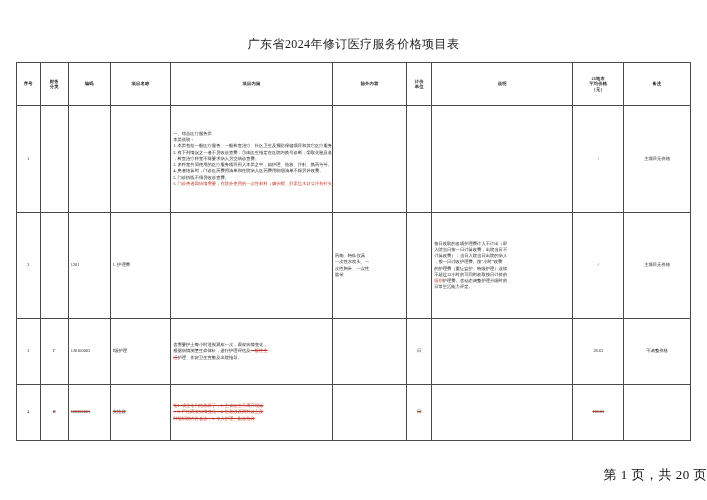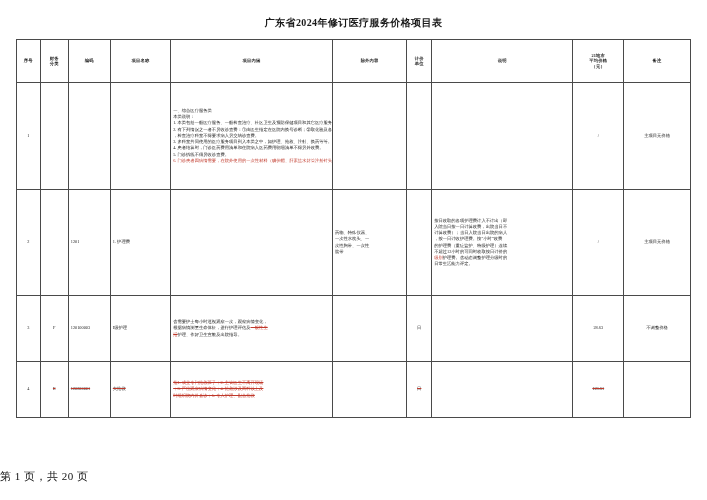--- a/index.html
+++ b/index.html
@@ -13,24 +13,24 @@
   }
   .page{
     position:absolute;
     left:0;top:0;
     width:707px;height:500px;
     box-sizing:border-box;
     padding:0 16px;
   }
   .doc-title{
     text-align:center;
-    font-size:10px;
-    font-weight:bold;
+    font-size:12px;
+    font-weight:normal;
     letter-spacing:.4px;
-    margin-top:16px;
+    margin-top:36px;
     margin-bottom:9px;
     color:#1a1a1a;
   }
   table.price-table{
     width:675px;
     border-collapse:collapse;
     table-layout:fixed;
     margin:0;
   }
   table.price-table td,
@@ -71,22 +71,22 @@
 
   tr.r1 td{height:104px;}
   tr.r2 td{height:103px;}
   tr.r3 td{height:63px;}
   tr.r4 td{height:53px;}
 
   .footer{
     position:absolute;
     left:0;right:0;
     bottom:16px;
-    text-align:left;
-    font-size:11px;
+    text-align:right;
+    font-size:13px;
     color:#111;
     letter-spacing:.5px;
   }
   .hdr-multi{display:block;line-height:1.25;}
 </style>
 </head>
 <body>
 
 <div class="page">
 

